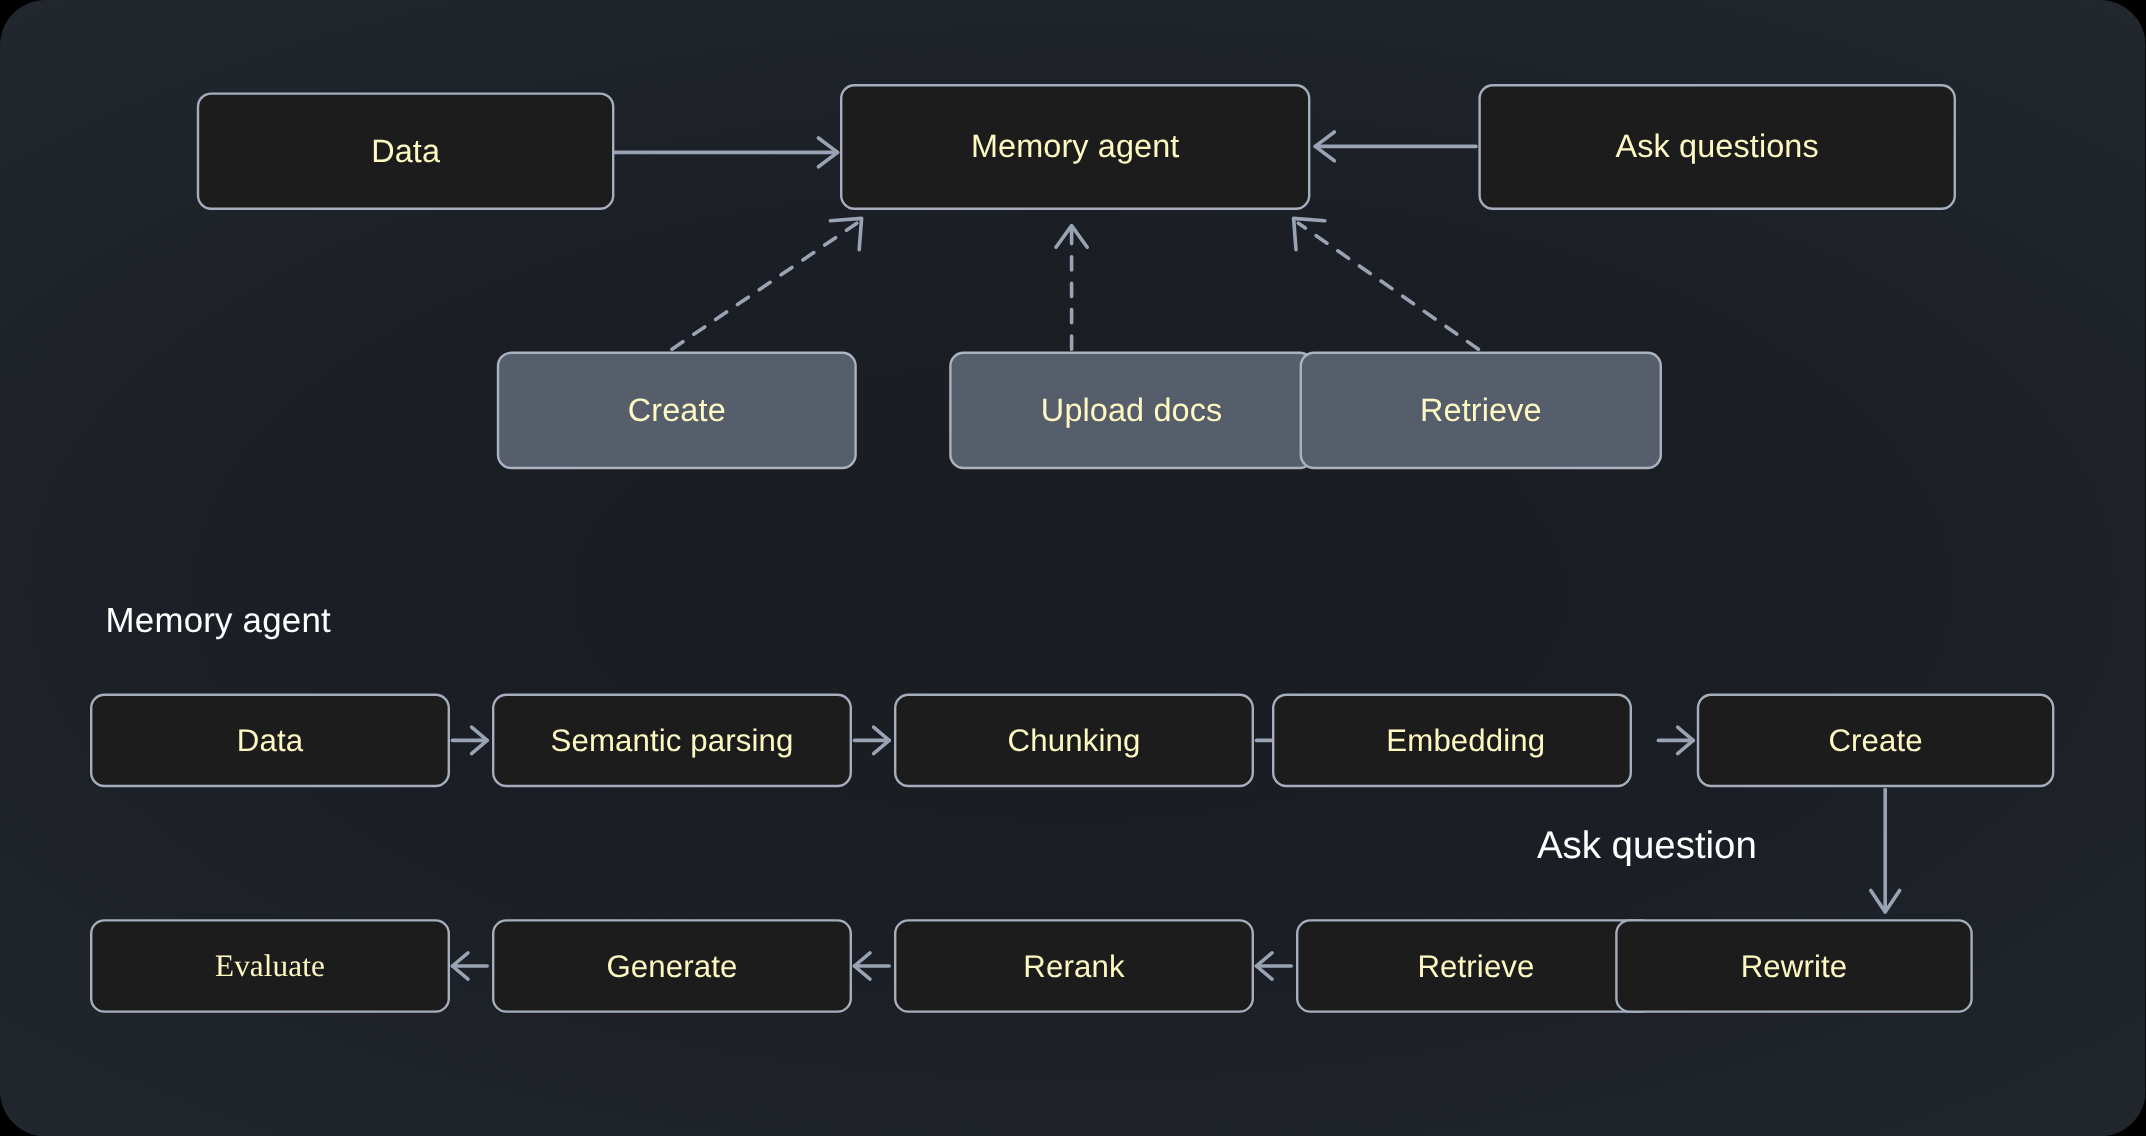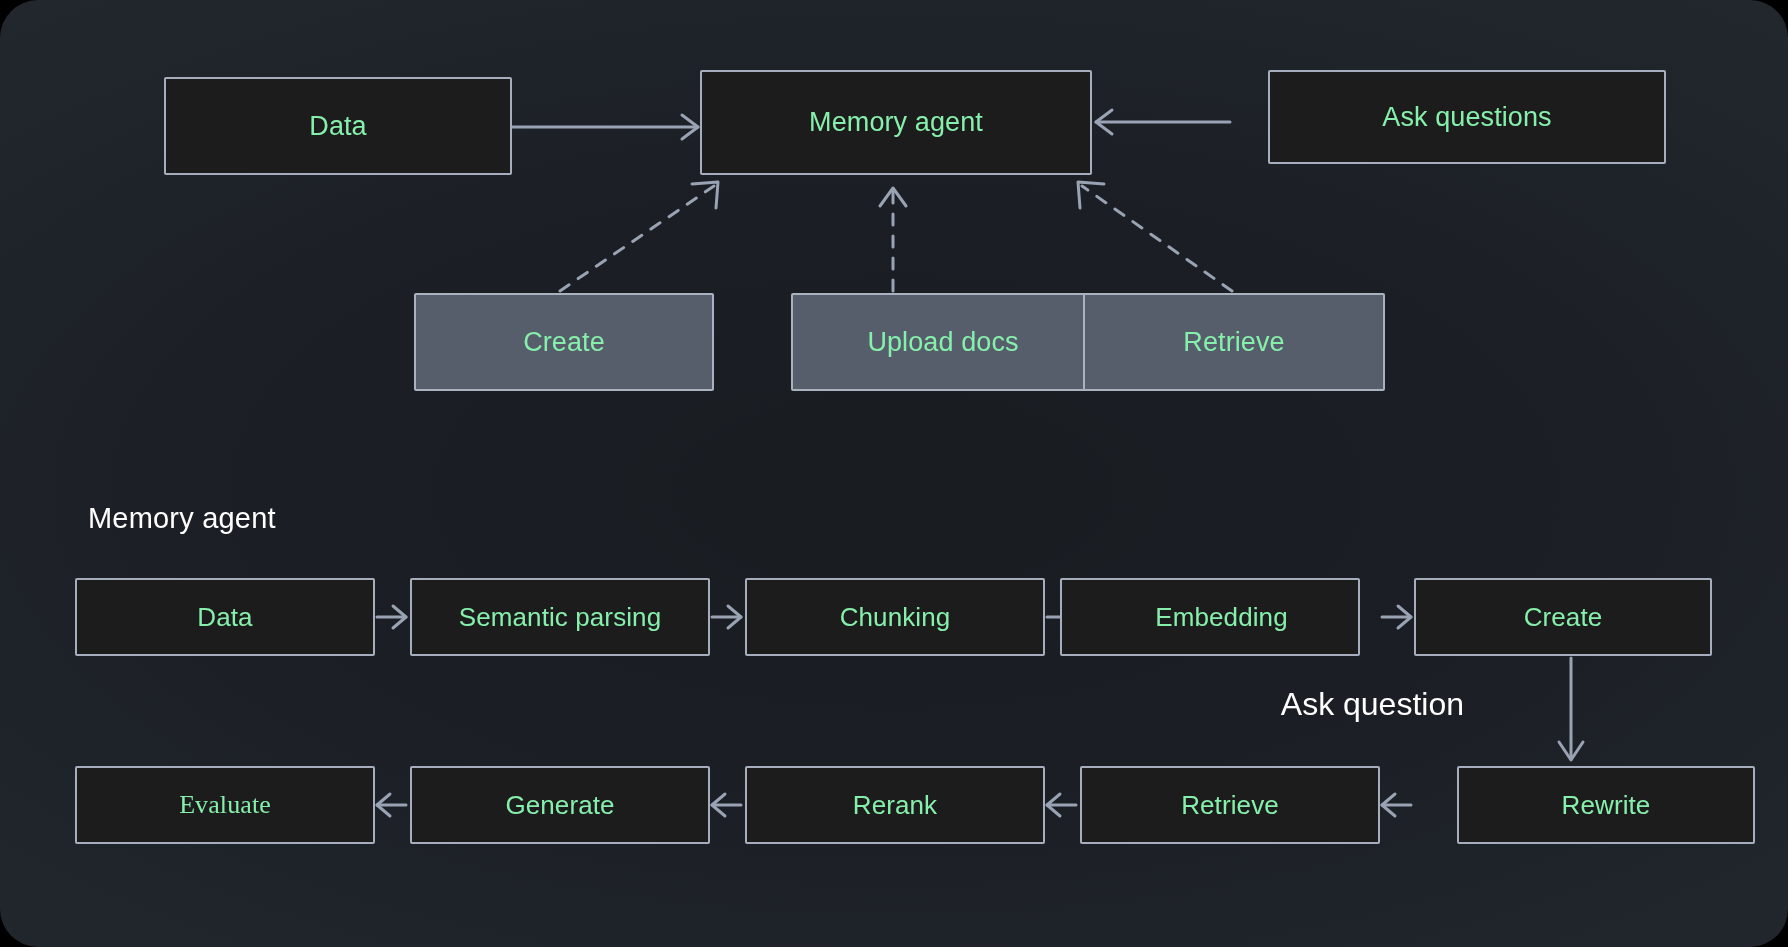--- a/index.html
+++ b/index.html
@@ -29,23 +29,23 @@
     left: 0; top: 0;
     width: 1788px;
     height: 947px;
     pointer-events: none;
   }
 
   .node {
     position: absolute;
     box-sizing: border-box;
     border: 2px solid #a6aebd;
-    border-radius: 2px;
+    border-radius: 12px;
     background: #1c1c1c;
-    color: #86efac;
+    color: #fef9c3;
     display: flex;
     align-items: center;
     justify-content: center;
     font-size: 27px;
     font-weight: 400;
     letter-spacing: 0.1px;
     white-space: nowrap;
   }
   .node.action {
     background: #565e6b;
@@ -139,21 +139,21 @@
         <path d="M 406 805 L 377 805"></path>
         <path d="M 390 794 L 377 805 L 390 816"></path>
       </g>
     </g>
   </svg>
 
   <div class="node" style="left:164px; top:77px; width:348px; height:98px;">Data</div>
 
   <div class="node" style="left:700px; top:70px; width:392px; height:105px;">Memory agent</div>
 
-  <div class="node" style="left:1268px; top:70px; width:398px; height:94px;">Ask questions</div>
+  <div class="node" style="left:1232px; top:70px; width:398px; height:105px;">Ask questions</div>
 
   <div class="node action" style="left:414px; top:293px; width:300px; height:98px;">Create</div>
 
   <div class="node action" style="left:748px; top:293px; width:304px; height:98px;margin-left:43px;">Upload docs</div>
 
   <div class="node action" style="left:1083px; top:293px; width:302px; height:98px;">Retrieve</div>
 
   <div class="section-title" style="left:88px; top:502px;">Memory agent</div>
 
   <div class="node pipe" style="left:75px; top:578px; width:300px; height:78px;">Data</div>
@@ -169,15 +169,15 @@
   <div class="edge-label" style="left:1478px; top:686px; transform:translate(-100%, 0); padding-right:14px;">Ask question</div>
 
   <div class="node pipe" style="left:75px; top:766px; width:300px; height:78px;font-family:Liberation Serif, serif;">Evaluate</div>
 
   <div class="node pipe" style="left:410px; top:766px; width:300px; height:78px;">Generate</div>
 
   <div class="node pipe" style="left:745px; top:766px; width:300px; height:78px;">Rerank</div>
 
   <div class="node pipe" style="left:1080px; top:766px; width:300px; height:78px;">Retrieve</div>
 
-  <div class="node pipe" style="left:1457px; top:766px; width:298px; height:78px;text-align:center;">Rewrite</div>
+  <div class="node pipe" style="left:1346px; top:766px; width:298px; height:78px;text-align:center;">Rewrite</div>
 
 </div>
 
 </body></html>

